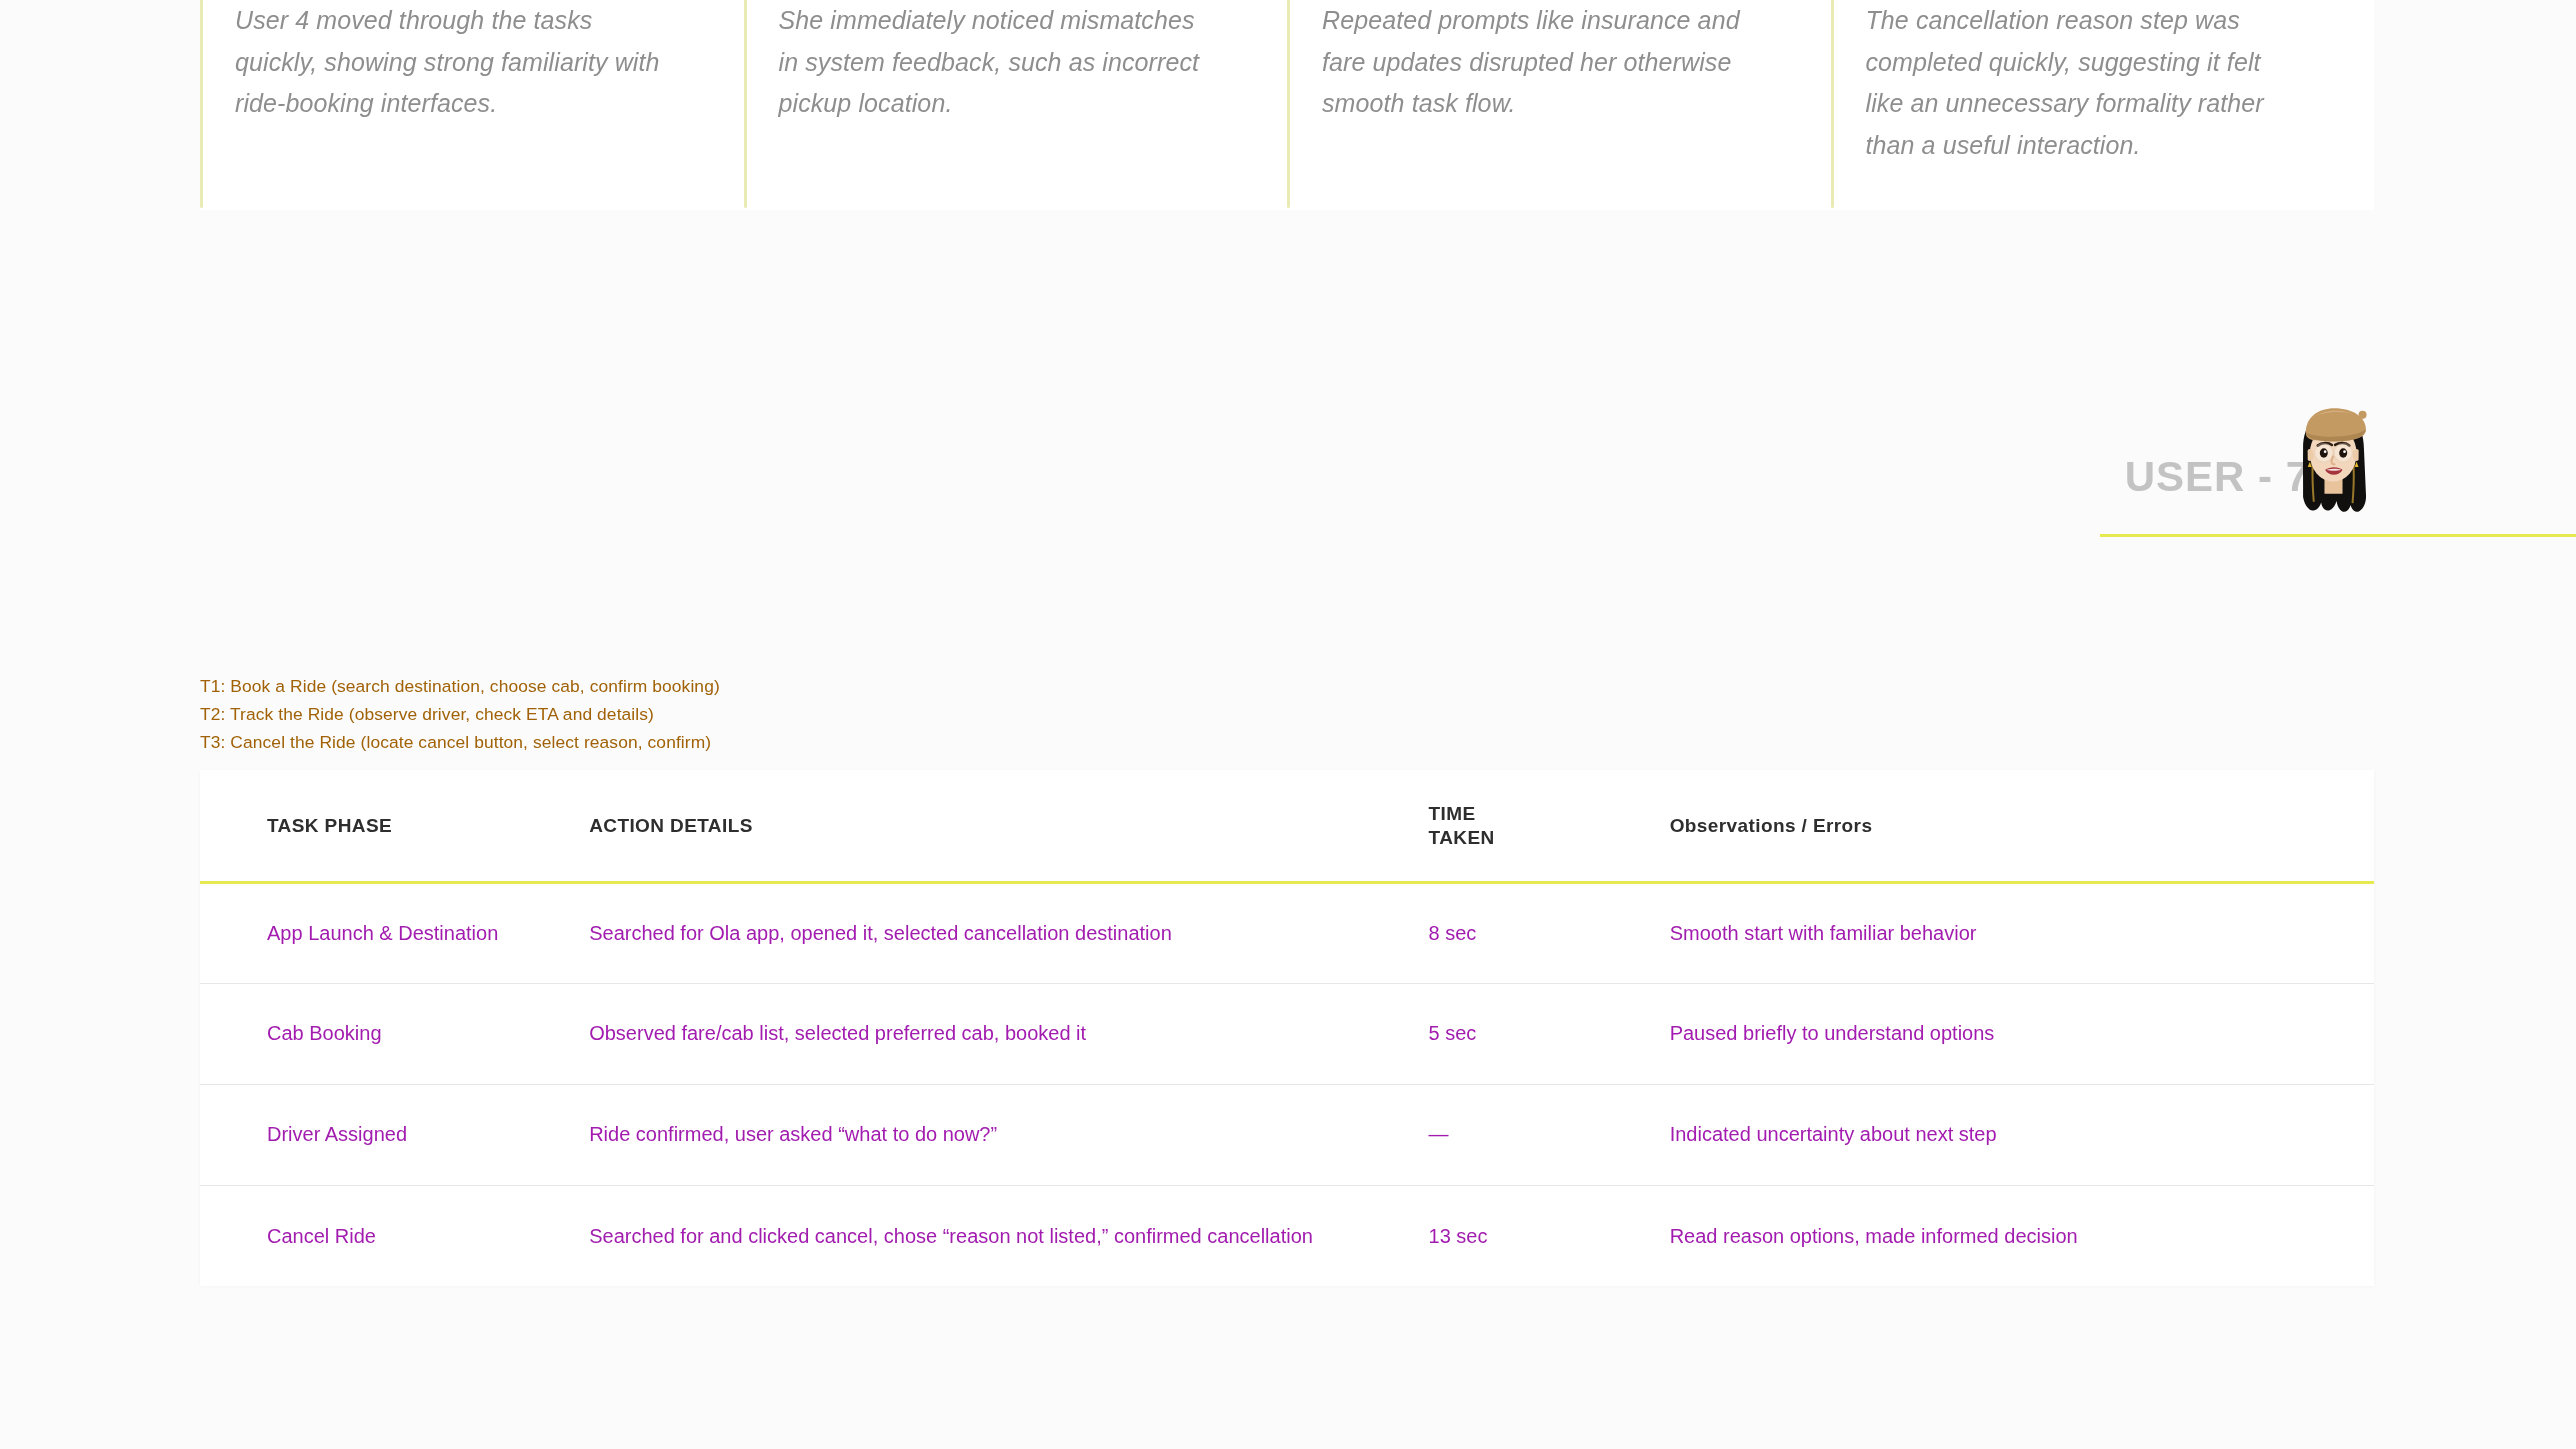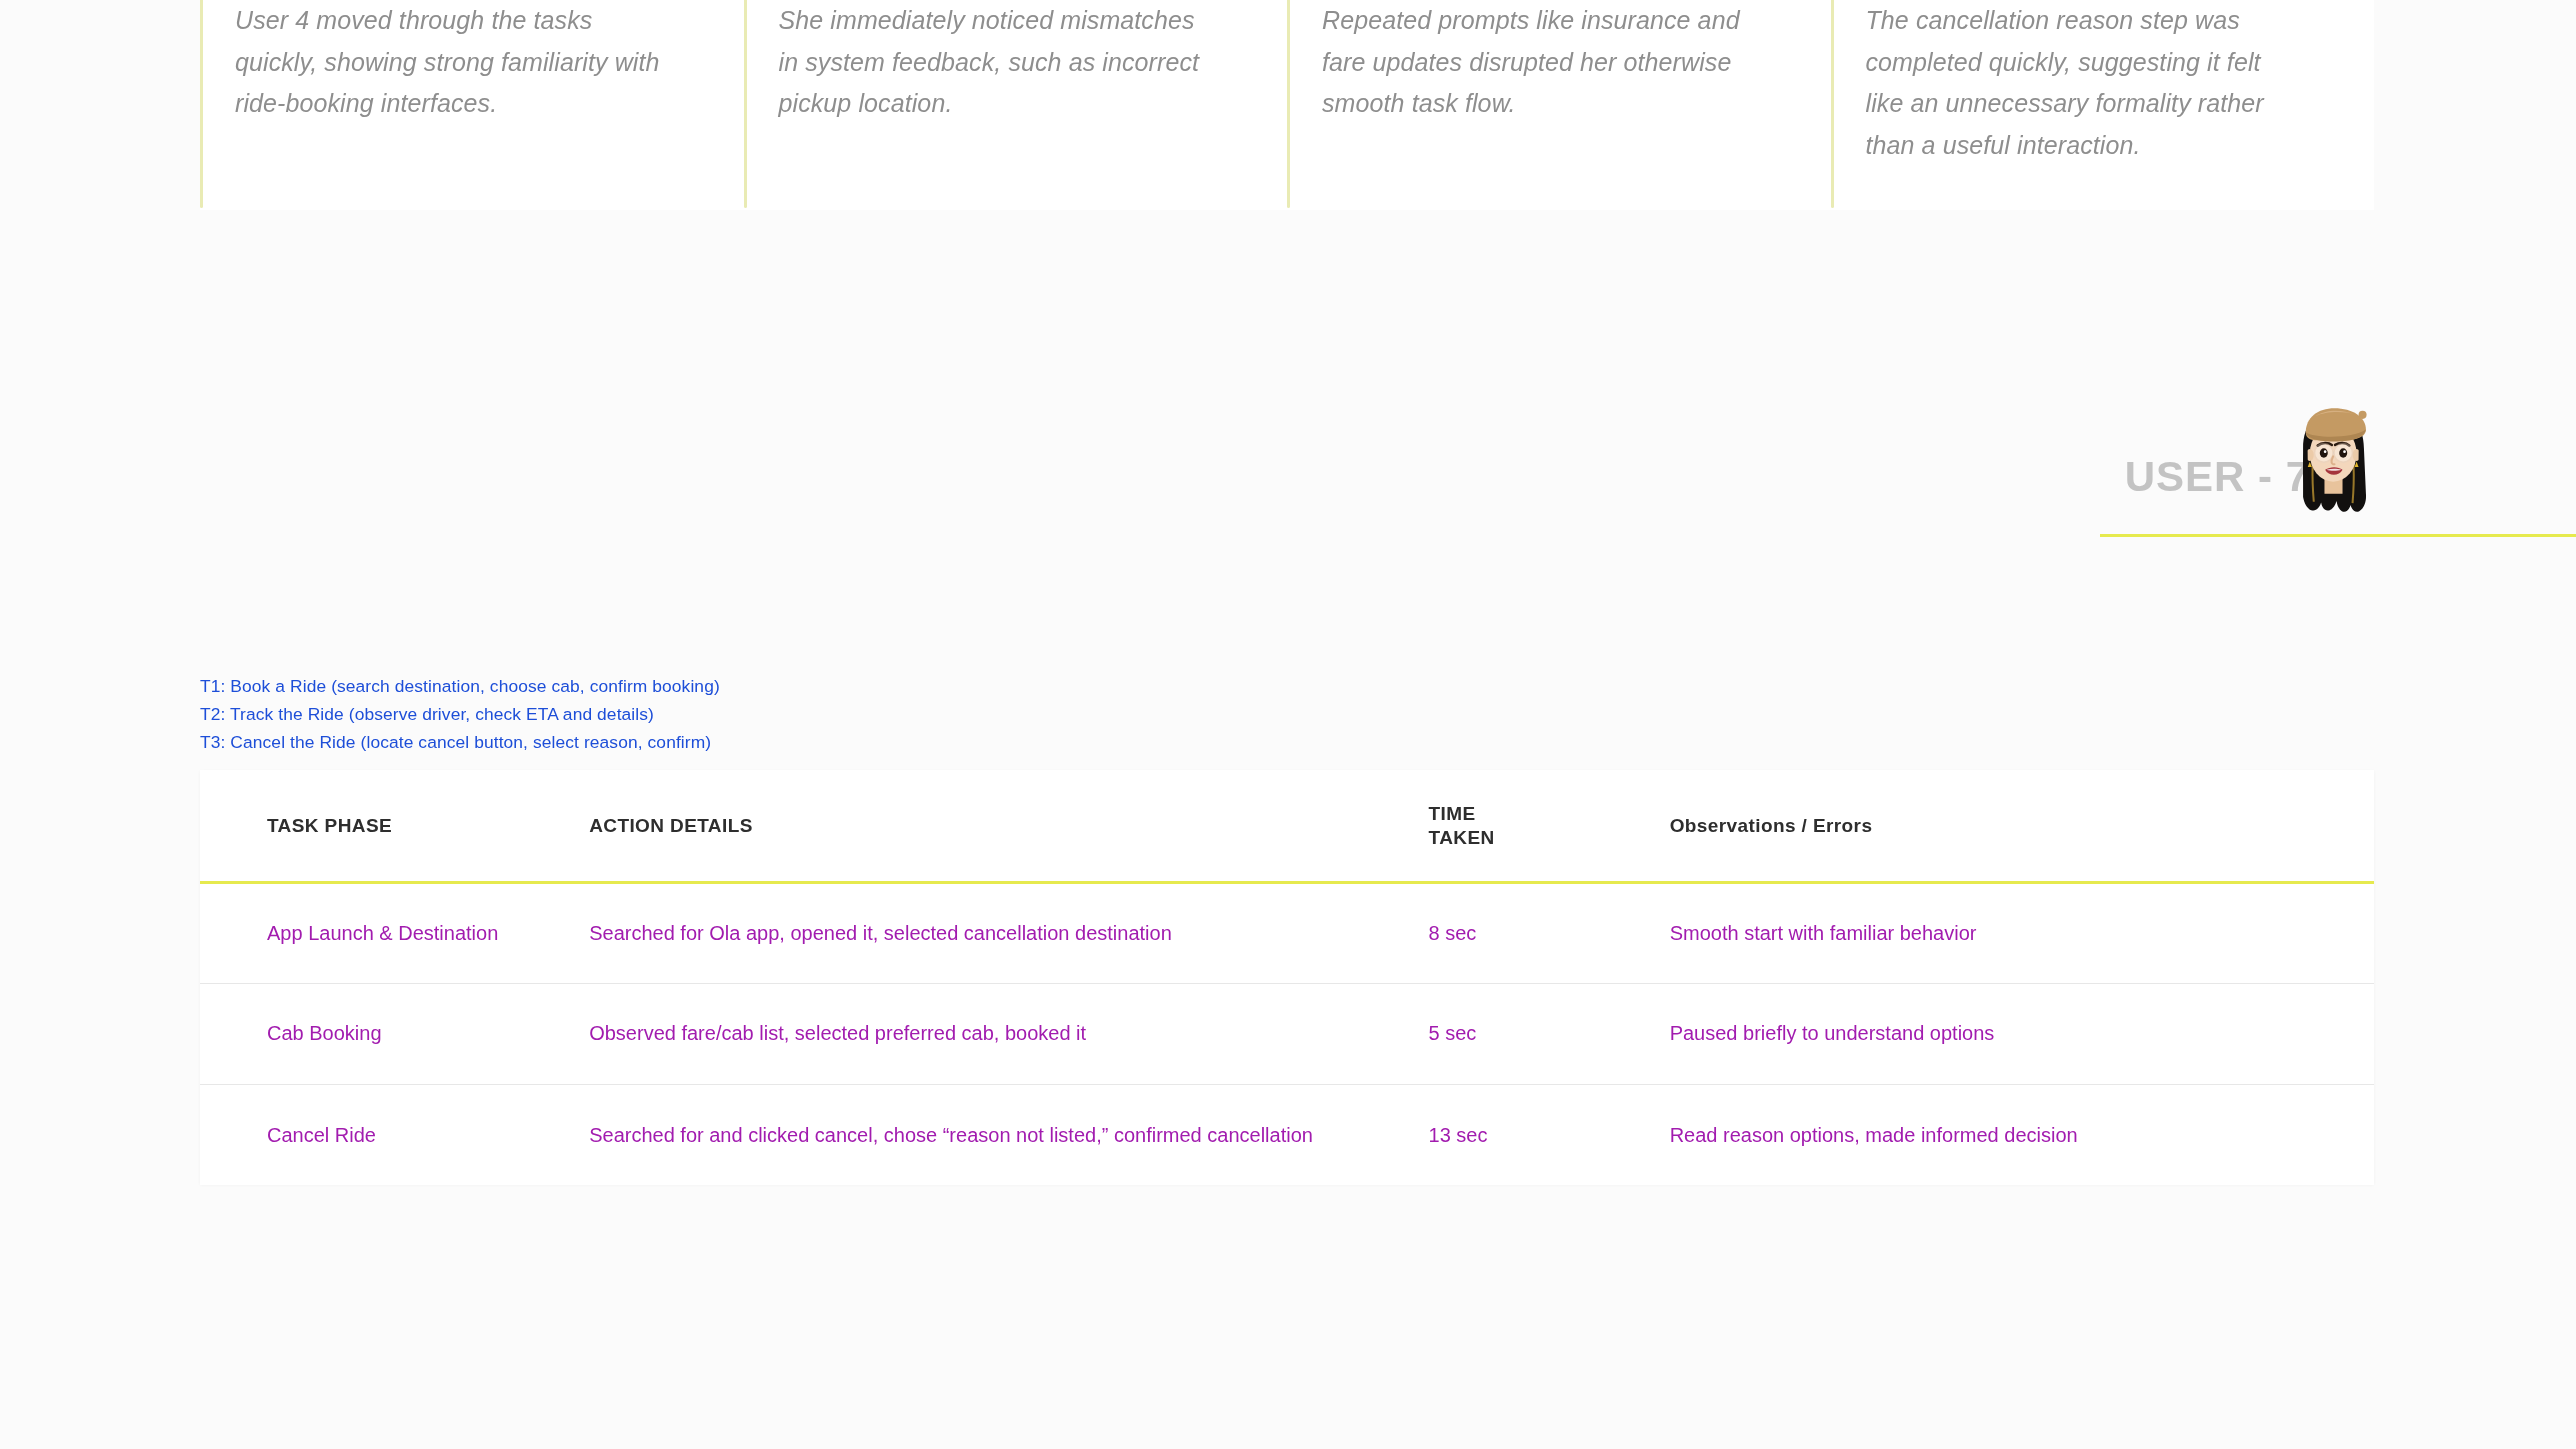--- a/index.html
+++ b/index.html
@@ -102,21 +102,21 @@
   }
   .avatar svg { display: block; width: 100%; height: 100%; }
 
   
   .task-legend {
     position: absolute;
     left: 200px;
     top: 672px;
     font-size: 17.4px;
     line-height: 1.62;
-    color: #1d4ed8;
+    color: #a16207;
     letter-spacing: 0.1px;
   }
 
   
   .table-card {
     position: absolute;
     left: 200px;
     top: 770px;
     width: 2174px;
     background: #ffffff;
@@ -272,20 +272,26 @@
         <td class="col-time">8 sec</td>
         <td class="col-obs">Smooth start with familiar behavior</td>
       </tr>
       <tr>
         <td class="col-phase cell-phase">Cab Booking</td>
         <td class="col-action">Observed fare/cab list, selected preferred cab, booked it</td>
         <td class="col-time">5 sec</td>
         <td class="col-obs">Paused briefly to understand options</td>
       </tr>
       <tr>
+        <td class="col-phase cell-phase">Driver Assigned</td>
+        <td class="col-action">Ride confirmed, user asked “what to do now?”</td>
+        <td class="col-time cell-dash">—</td>
+        <td class="col-obs">Indicated uncertainty about next step</td>
+      </tr>
+      <tr>
         <td class="col-phase cell-phase">Cancel Ride</td>
         <td class="col-action">Searched for and clicked cancel, chose “reason not listed,” confirmed cancellation</td>
         <td class="col-time">13 sec</td>
         <td class="col-obs">Read reason options, made informed decision</td>
       </tr>
     </tbody>
   </table>
 </div>
 
 

